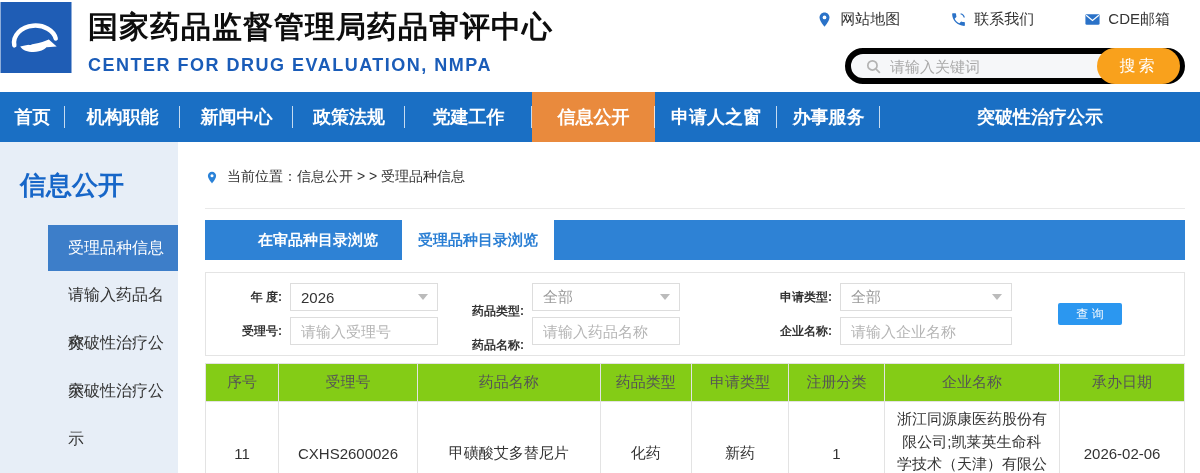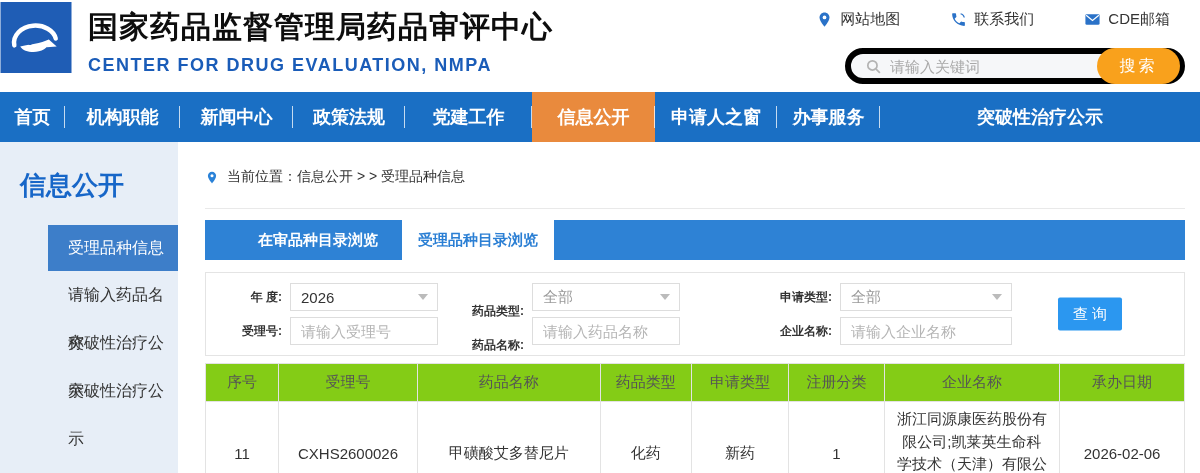--- a/index.html
+++ b/index.html
@@ -61,22 +61,22 @@
     display:flex; align-items:center; padding:0 10px; font-size:15px; cursor:pointer; }
   .select-box.wide { width:172px; }
   .caret { position:absolute; right:9px; width:0; height:0;
     border-left:5px solid transparent; border-right:5px solid transparent; border-top:6px solid #bbb; }
   .val-dark { color:#333; } .val-gray { color:#9a9a9a; }
   .f-input { width:148px; height:28px; border:1px solid #ddd; padding:0 10px; font-size:15px;
     color:#333; outline:none; font-family:inherit; }
   .f-input.wide { width:172px; }
   .f-input::placeholder { color:#b5b5b5; }
   .query-btn { position:absolute; right:62px; top:50%; transform:translateY(-50%);
-    width:64px; height:33px; border:none; border-radius:2px; background:#2b97f0; color:#fff;
-    font-size:15px; cursor:pointer; font-family:inherit; }
+    width:64px; height:22px; border:none; border-radius:2px; background:#2b97f0; color:#fff;
+    font-size:12px; cursor:pointer; font-family:inherit; }
 
   table { margin-top:7px; width:100%; border-collapse:collapse; table-layout:fixed; }
   th { background:#84cc16; border:1px solid #e3e3e3; height:38px; font-size:15px; color:#555; font-weight:normal; }
   td { border:1px solid #e3e3e3; height:72px; text-align:center; font-size:15px; color:#333; vertical-align:middle; }
   td.company-cell { padding:6px 12px; line-height:1.5; }
 </style>
 </head>
 <body>
 
 <div class="header">

